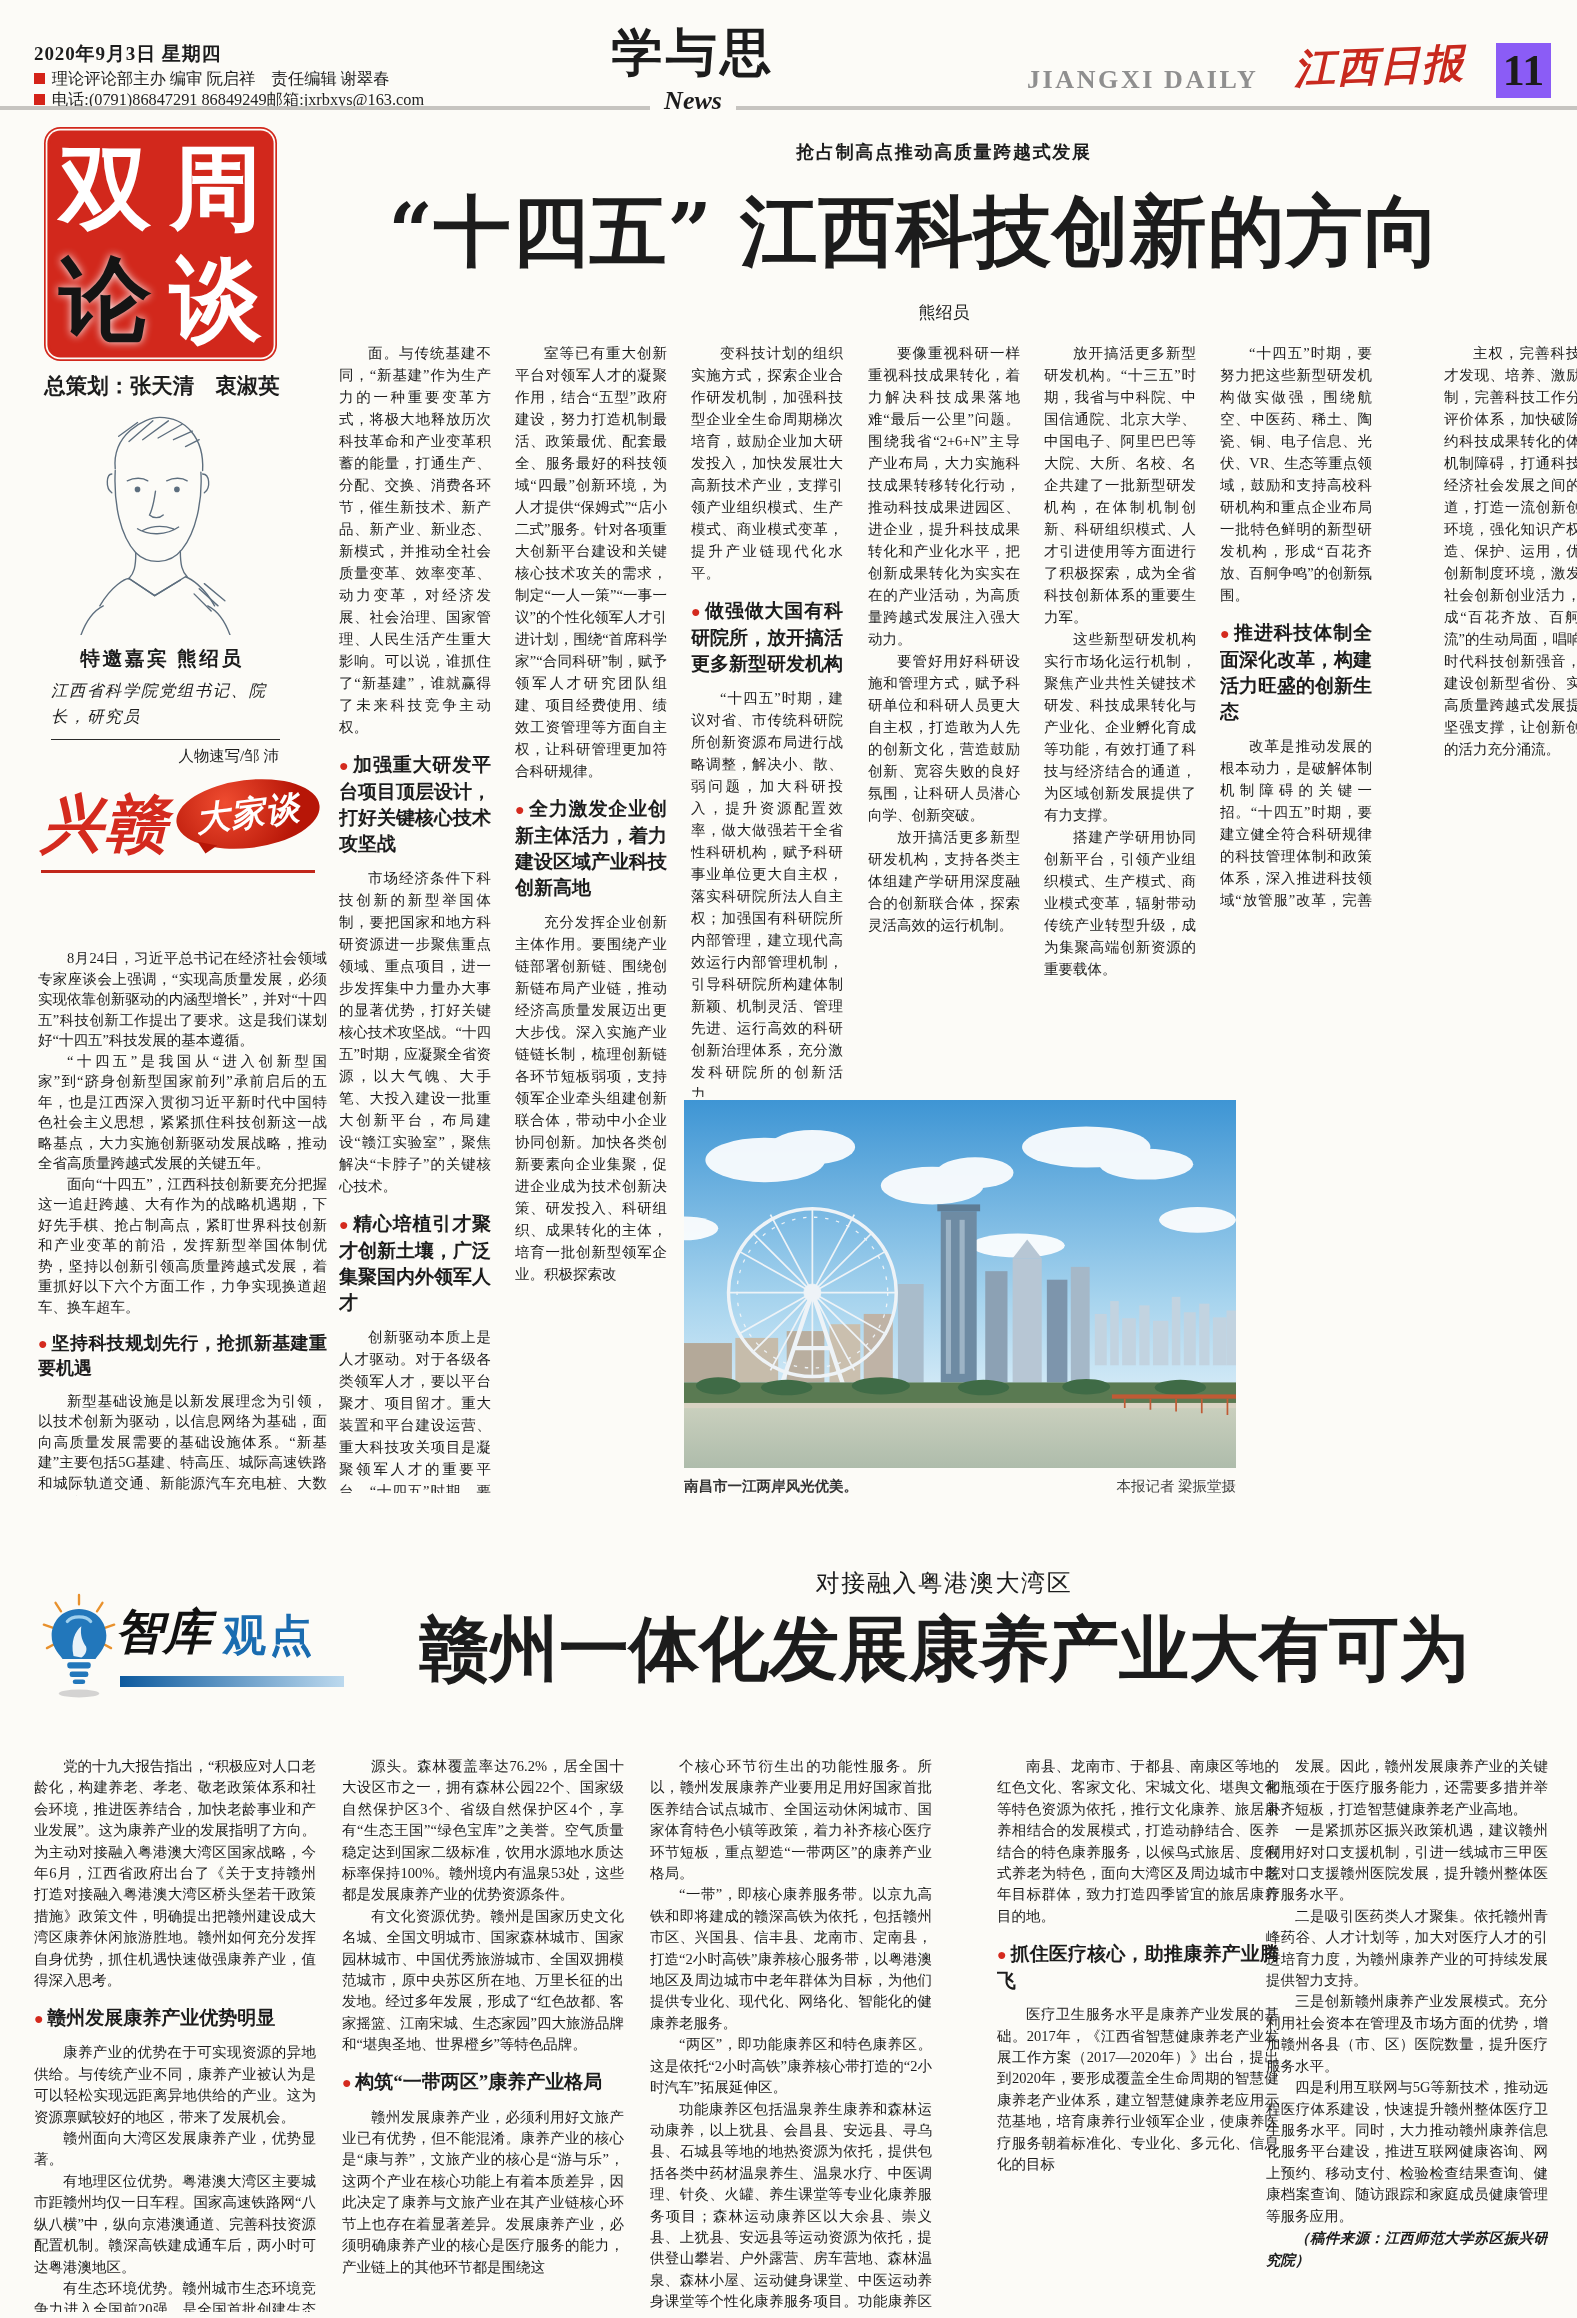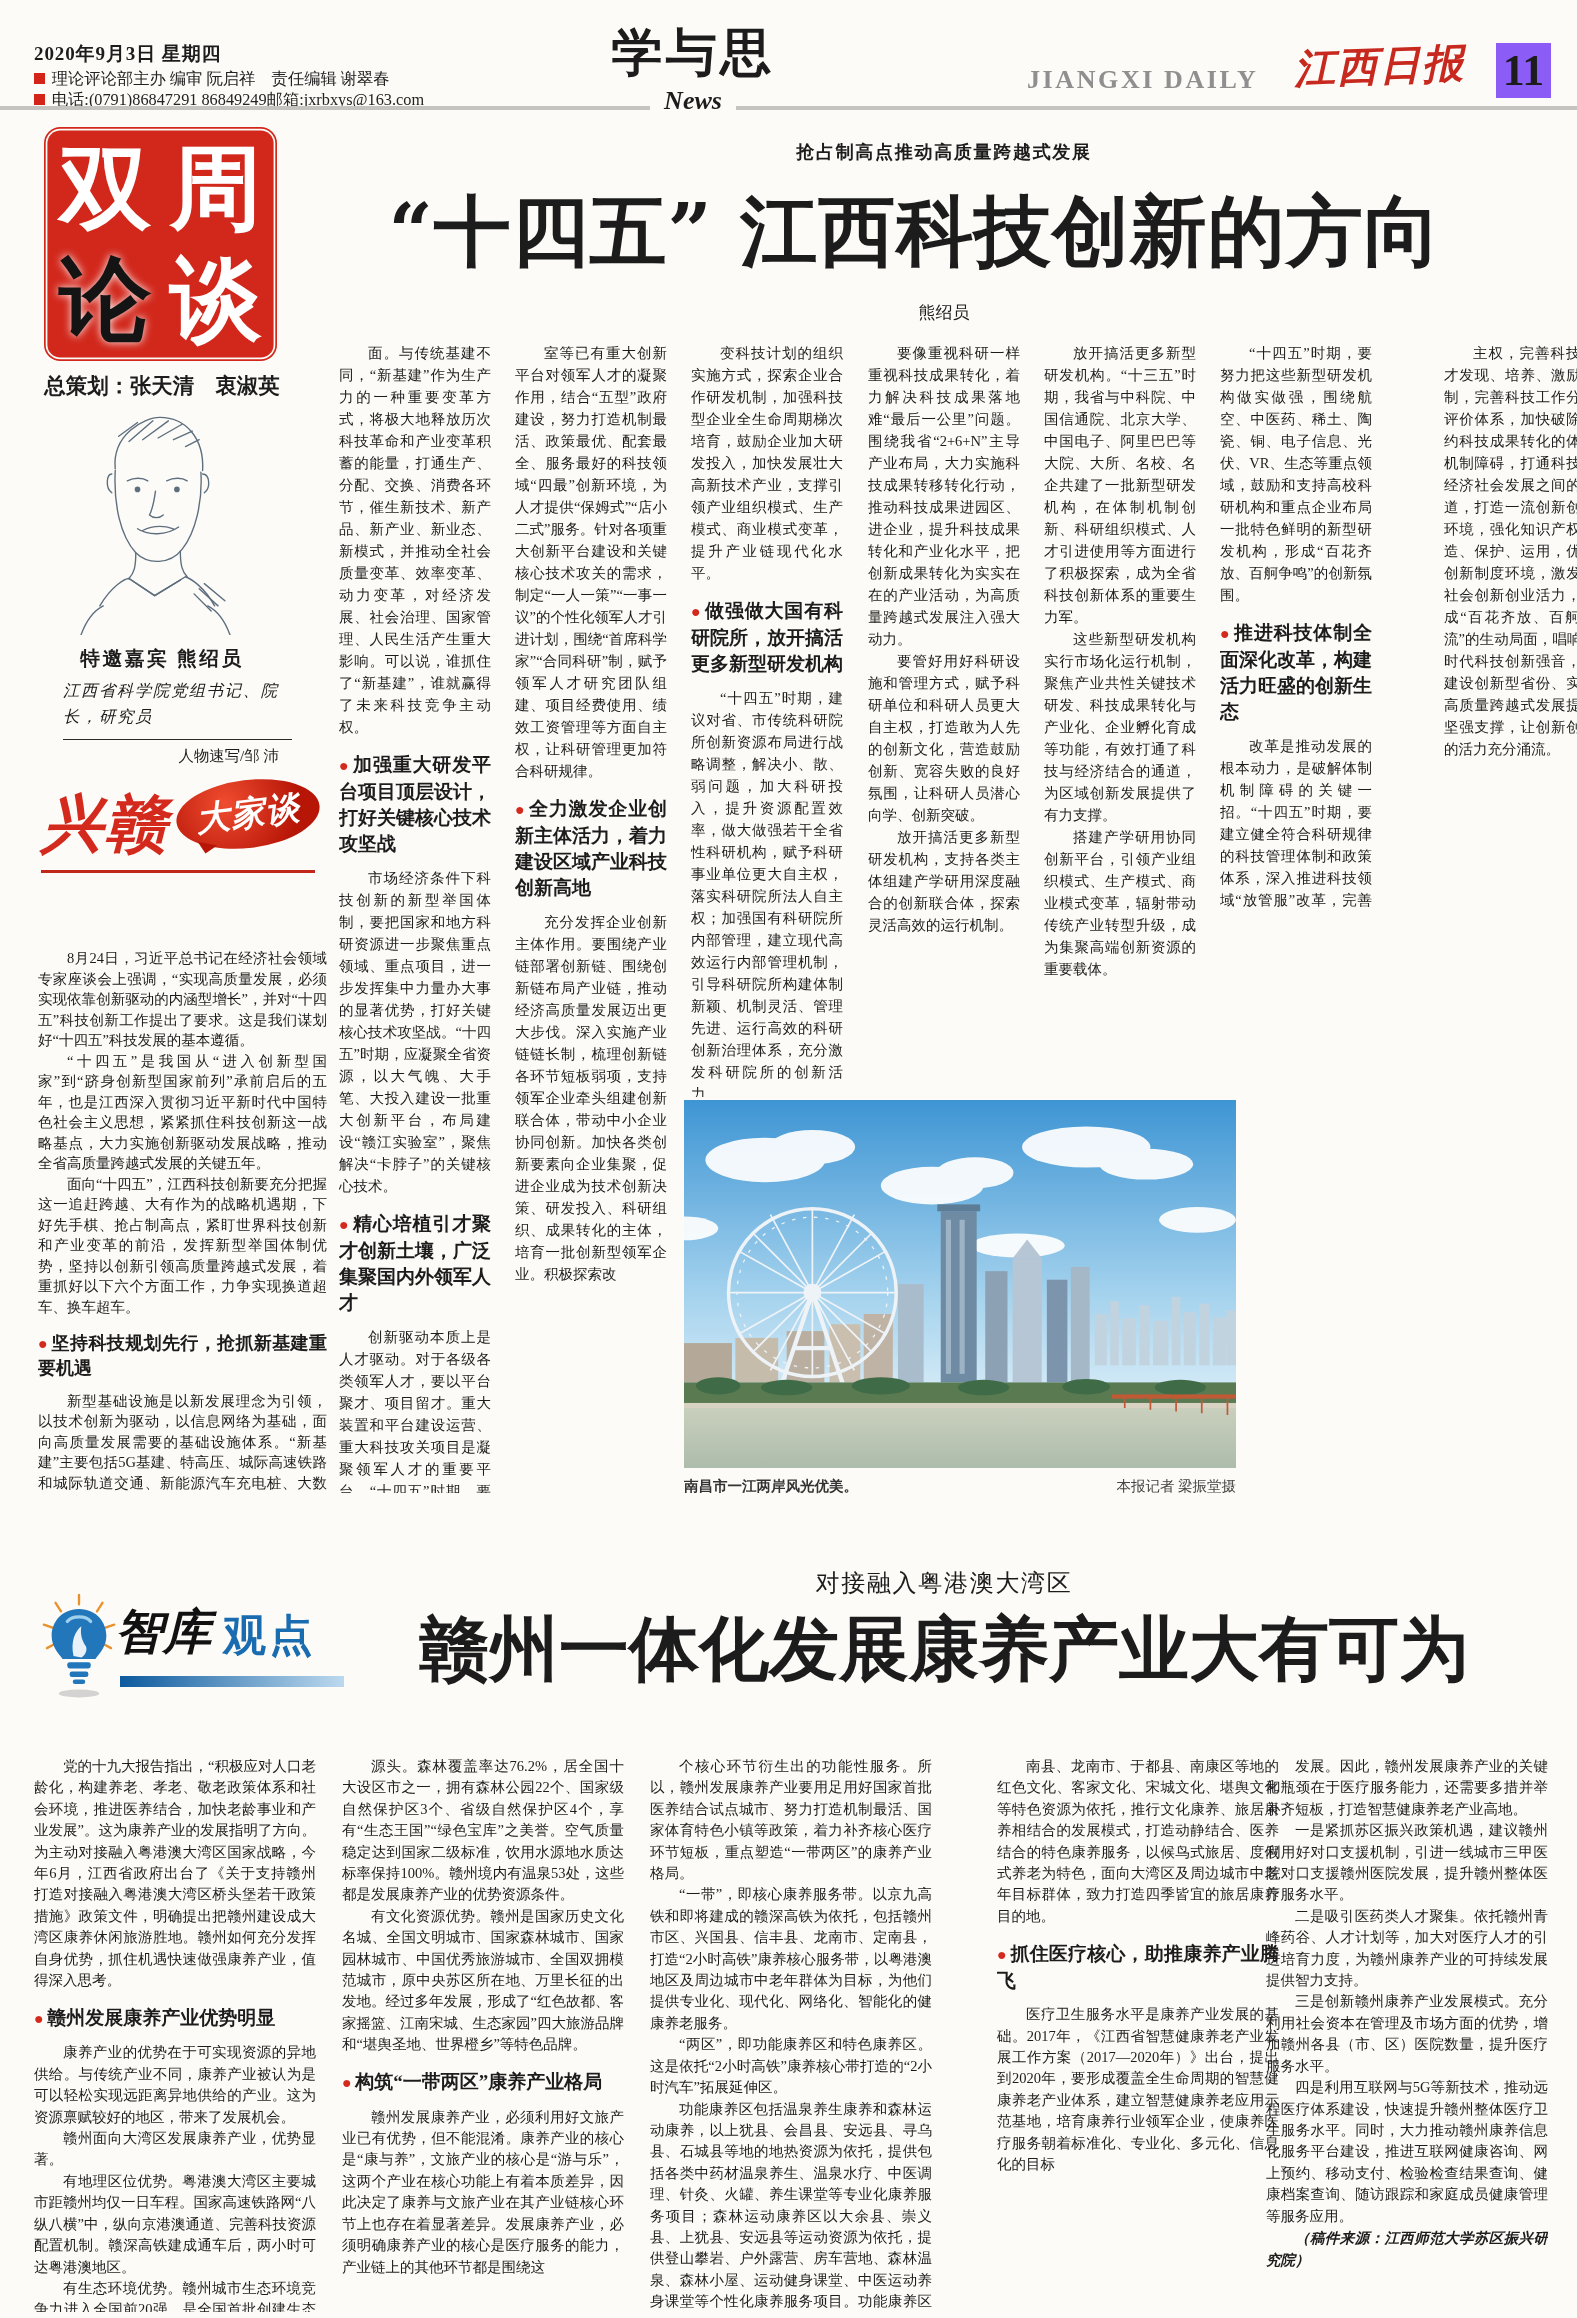--- a/index.html
+++ b/index.html
@@ -22,21 +22,21 @@
            line-height:55px;font-size:44px;font-weight:bold;font-family:"Liberation Serif",serif;}
   
   .stamp{left:50px;top:133px;width:221px;height:222px;background:#d2281c;border-radius:10.3px;
          display:grid;grid-template-columns:1fr 1fr;box-shadow:0 0 0 2.6px #d2281c,0 0 0 4.3px #fcfbf7,0 0 0 6px #d2281c;}
   .stamp span{font-size:92px;line-height:110px;font-weight:900;text-align:center;
               font-family:"DejaVu Serif",serif;}
   .st-w{color:#ffffff;} .st-b{color:#141414;text-shadow:0 0 8.6px rgba(255,255,255,.95);}
   .planner{left:31px;top:371px;width:262px;text-align:center;font-size:21.4px;font-weight:bold;}
   .portrait{left:74px;top:402px;width:163px;height:233px;}
   .guest{left:31px;top:645px;width:262px;text-align:center;font-size:19.7px;font-weight:bold;letter-spacing:2.6px;}
-  .guest-desc{left:63px;top:678px;width:229px;font-size:16.3px;line-height:26px;letter-spacing:1.7px;
+  .guest-desc{left:51px;top:678px;width:229px;font-size:16.3px;line-height:26px;letter-spacing:1.7px;
               border-bottom:1.7px solid #2a2a2a;padding-bottom:8.6px;font-style:italic;}
   .sketch-credit{left:50px;top:746px;width:229px;text-align:right;font-size:15.4px;}
   .brand1{left:41px;top:777px;width:282px;height:96px;}
   .xg{position:absolute;left:0;top:5.1px;font-size:62px;font-weight:900;font-style:italic;color:#d42a1e;
       font-family:"DejaVu Serif",serif;letter-spacing:1.7px;}
   .bubble{position:absolute;left:135px;top:3.4px;width:144px;height:68px;border-radius:50%;
           background:radial-gradient(circle at 35% 30%, #ef4c30, #b71607 70%);transform:rotate(-7deg);
           display:flex;align-items:center;justify-content:center;}
   .bubble span{color:#fff;font-size:34px;font-weight:900;font-style:italic;letter-spacing:0.9px;}
   .bubble:after{content:"";position:absolute;left:15.4px;bottom:-10.3px;border:10.3px solid transparent;
@@ -293,21 +293,21 @@
       <div class="para">有地理区位优势。粤港澳大湾区主要城市距赣州均仅一日车程。国家高速铁路网“八纵八横”中，纵向京港澳通道、完善科技资源配置机制。赣深高铁建成通车后，两小时可达粤港澳地区。</div>
       <div class="para">有生态环境优势。赣州城市生态环境竞争力进入全国前20强，是全国首批创建生态文明典范城市、全省首届生态宜居城市。赣州是江西母亲河赣江和香港饮用水源东江的</div>
     </div>
   <div class="abs col a2col" style="left:342px;top:1756px;width:282px;height:556px;">
       <div class="para">源头。森林覆盖率达76.2%，居全国十大设区市之一，拥有森林公园22个、国家级自然保护区3个、省级自然保护区4个，享有“生态王国”“绿色宝库”之美誉。空气质量稳定达到国家二级标准，饮用水源地水质达标率保持100%。赣州境内有温泉53处，这些都是发展康养产业的优势资源条件。</div>
       <div class="para">有文化资源优势。赣州是国家历史文化名城、全国文明城市、国家森林城市、国家园林城市、中国优秀旅游城市、全国双拥模范城市，原中央苏区所在地、万里长征的出发地。经过多年发展，形成了“红色故都、客家摇篮、江南宋城、生态家园”四大旅游品牌和“堪舆圣地、世界橙乡”等特色品牌。</div>
       <div class="sec-h"><span class="dot">●</span>构筑“一带两区”康养产业格局</div>
       <div class="para">赣州发展康养产业，必须利用好文旅产业已有优势，但不能混淆。康养产业的核心是“康与养”，文旅产业的核心是“游与乐”，这两个产业在核心功能上有着本质差异，因此决定了康养与文旅产业在其产业链核心环节上也存在着显著差异。发展康养产业，必须明确康养产业的核心是医疗服务的能力，产业链上的其他环节都是围绕这</div>
     </div>
   <div class="abs col a2col" style="left:650px;top:1756px;width:282px;height:556px;">
-      <div class="para">个核心环节衍生出的功能性服务。所以，赣州发展康养产业要用足用好国家首批医养结合试点城市、努力打造机制最活、国家体育特色小镇等政策，着力补齐核心医疗环节短板，重点塑造“一带两区”的康养产业格局。</div>
+      <div class="para">个核心环节衍生出的功能性服务。所以，赣州发展康养产业要用足用好国家首批医养结合试点城市、全国运动休闲城市、国家体育特色小镇等政策，着力补齐核心医疗环节短板，重点塑造“一带两区”的康养产业格局。</div>
       <div class="para">“一带”，即核心康养服务带。以京九高铁和即将建成的赣深高铁为依托，包括赣州市区、兴国县、信丰县、龙南市、定南县，打造“2小时高铁”康养核心服务带，以粤港澳地区及周边城市中老年群体为目标，为他们提供专业化、现代化、网络化、智能化的健康养老服务。</div>
       <div class="para">“两区”，即功能康养区和特色康养区。这是依托“2小时高铁”康养核心带打造的“2小时汽车”拓展延伸区。</div>
       <div class="para">功能康养区包括温泉养生康养和森林运动康养，以上犹县、会昌县、安远县、寻乌县、石城县等地的地热资源为依托，提供包括各类中药材温泉养生、温泉水疗、中医调理、针灸、火罐、养生课堂等专业化康养服务项目；森林运动康养区以大余县、崇义县、上犹县、安远县等运动资源为依托，提供登山攀岩、户外露营、房车营地、森林温泉、森林小屋、运动健身课堂、中医运动养身课堂等个性化康养服务项目。功能康养区以中青年为目标群体，致力打造周末及节假日专业的运动旅居休闲。</div>
     </div>
   <div class="abs col a2col" style="left:958px;top:1756px;width:282px;height:556px;margin-left:39px;">
       <div class="para">南县、龙南市、于都县、南康区等地的红色文化、客家文化、宋城文化、堪舆文化等特色资源为依托，推行文化康养、旅居康养相结合的发展模式，打造动静结合、医养结合的特色康养服务，以候鸟式旅居、度假式养老为特色，面向大湾区及周边城市中老年目标群体，致力打造四季皆宜的旅居康养目的地。</div>
       <div class="sec-h"><span class="dot">●</span>抓住医疗核心，助推康养产业腾飞</div>
       <div class="para">医疗卫生服务水平是康养产业发展的基础。2017年，《江西省智慧健康养老产业发展工作方案（2017—2020年）》出台，提出到2020年，要形成覆盖全生命周期的智慧健康养老产业体系，建立智慧健康养老应用示范基地，培育康养行业领军企业，使康养医疗服务朝着标准化、专业化、多元化、信息化的目标</div>
     </div>
   <div class="abs col a2col" style="left:1266px;top:1756px;width:282px;height:556px;">

